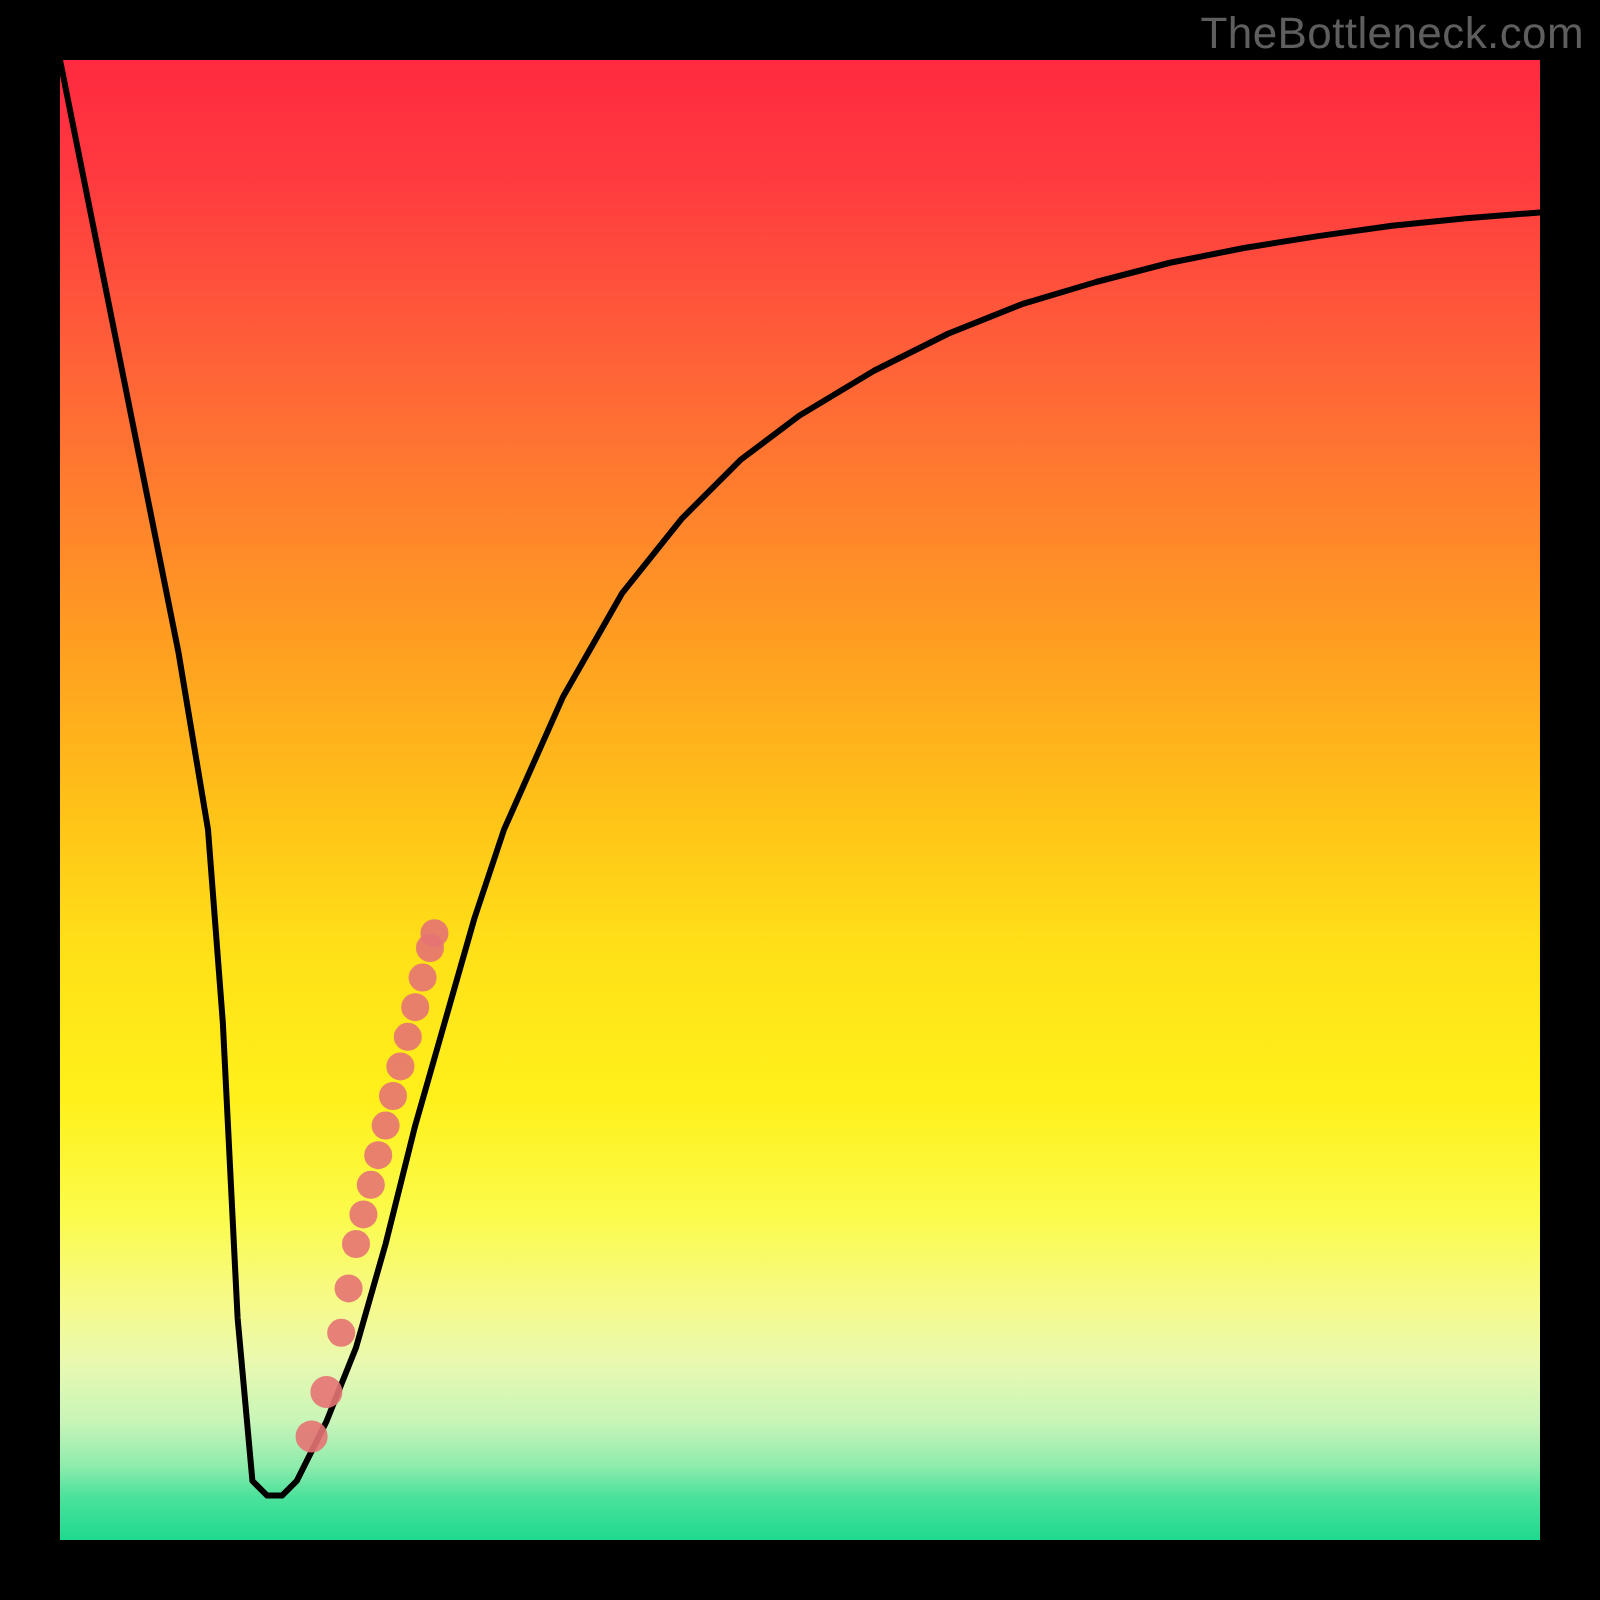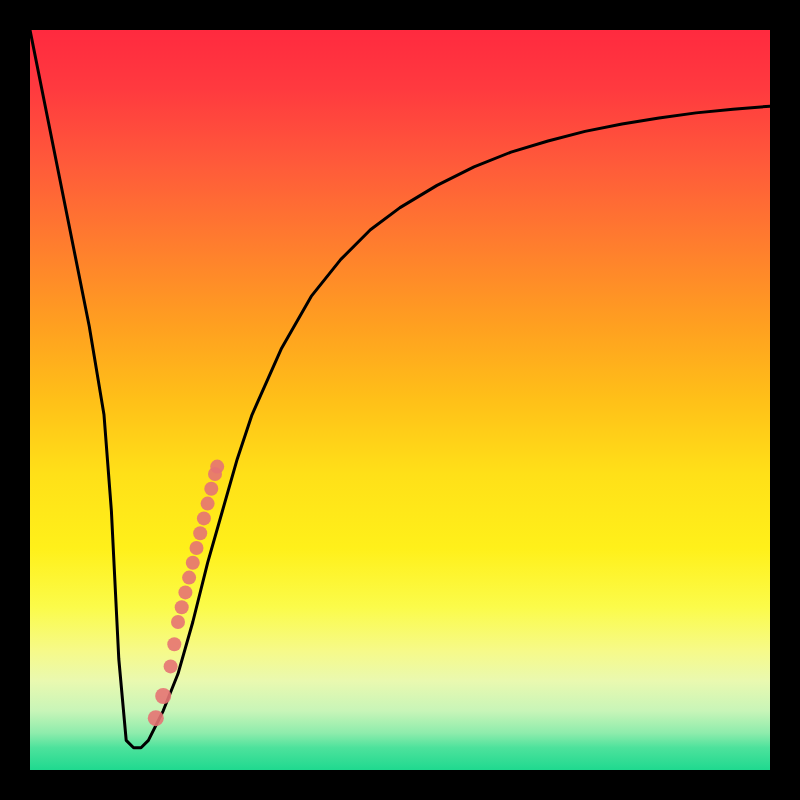--- a/index.html
+++ b/index.html
@@ -76,13 +76,14 @@
         <circle cx="162.80" cy="532.80" r="7" fill="#e57373" fill-opacity="0.9"></circle>
         <circle cx="166.50" cy="518.00" r="7" fill="#e57373" fill-opacity="0.9"></circle>
         <circle cx="170.20" cy="503.20" r="7" fill="#e57373" fill-opacity="0.9"></circle>
         <circle cx="173.90" cy="488.40" r="7" fill="#e57373" fill-opacity="0.9"></circle>
         <circle cx="177.60" cy="473.60" r="7" fill="#e57373" fill-opacity="0.9"></circle>
         <circle cx="181.30" cy="458.80" r="7" fill="#e57373" fill-opacity="0.9"></circle>
         <circle cx="185.00" cy="444.00" r="7" fill="#e57373" fill-opacity="0.9"></circle>
         <circle cx="187.22" cy="436.60" r="7" fill="#e57373" fill-opacity="0.9"></circle>
       </svg>
   </div>
+  <div id="watermark">TheBottleneck.com</div>
 </div>
 
 </body></html>

